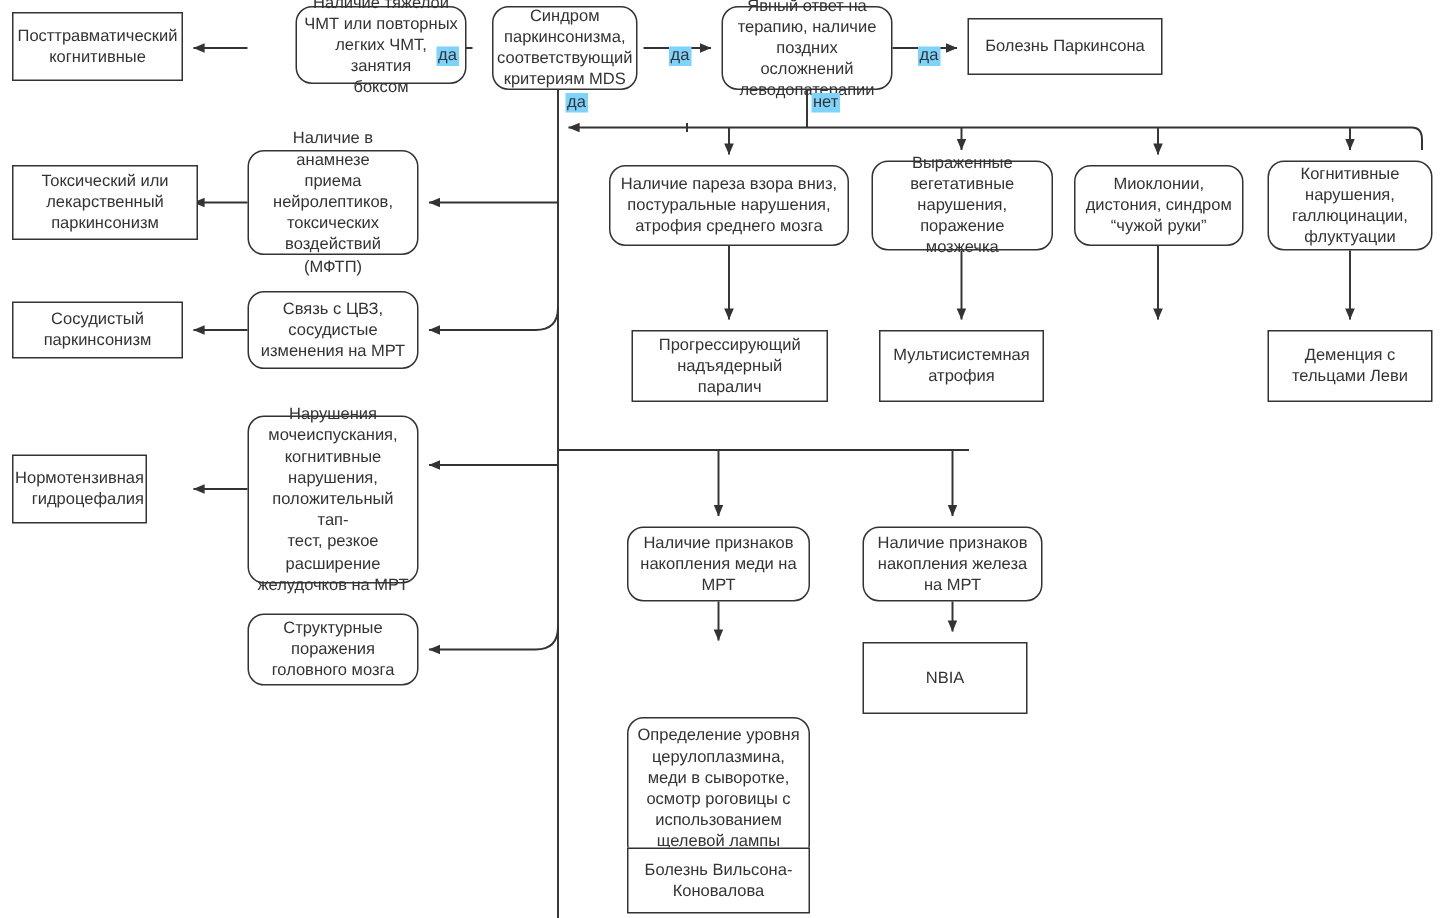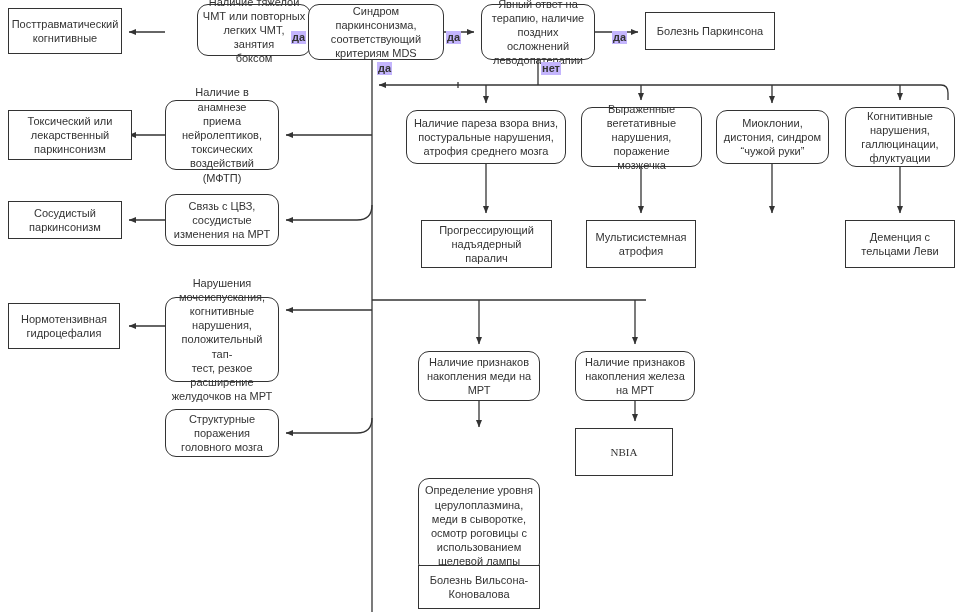--- a/index.html
+++ b/index.html
@@ -37,25 +37,24 @@
     z-index:2;
     white-space:pre-line;
   }
   .node.rounded{border-radius:11px;}
   .node.sharp{border-radius:0;}
   .elabel{
     position:absolute;
     font-size:11px;
     line-height:13px;
     color:#333333;
-    background:#c4b5fd;
+    background:#7dd3fc;
     padding:0 1px;
     z-index:3;
     white-space:nowrap;
-    font-weight:bold;
   }
 </style>
 </head>
 <body>
 
 <div id="canvas">
 
   <svg id="edges" viewBox="0 0 963 612" width="963" height="612" xmlns="http://www.w3.org/2000/svg">
     <defs>
       <marker id="ah" markerWidth="9" markerHeight="9" refX="7.4" refY="3.2" orient="auto" markerUnits="userSpaceOnUse">
@@ -108,21 +107,21 @@
       <path d="M635,401 L635,421" marker-end="url(#ah)"></path>
     </g>
   </svg>
 
   <div class="node sharp" style="left:8px;top:8px;width:114px;height:46px;">Посттравматический
 когнитивные</div>
   <div class="node rounded" style="left:165px;top:4px;width:114px;height:52px;margin-left:32px;">Наличие тяжелой
 ЧМТ или повторных
 легких ЧМТ, занятия
 боксом</div>
-  <div class="node rounded" style="left:308px;top:4px;width:136px;height:56px;">Синдром
+  <div class="node rounded" style="left:328px;top:4px;width:97px;height:56px;">Синдром
 паркинсонизма,
 соответствующий
 критериям MDS</div>
   <div class="node rounded" style="left:481px;top:4px;width:114px;height:56px;">Явный ответ на
 терапию, наличие
 поздних осложнений
 леводопатерапии</div>
   <div class="node sharp" style="left:645px;top:12px;width:130px;height:38px;">Болезнь Паркинсона</div>
 
   <div class="node sharp" style="left:8px;top:110px;width:124px;height:50px;">Токсический или
@@ -133,23 +132,23 @@
 нейролептиков,
 токсических
 воздействий (МФТП)</div>
 
   <div class="node sharp" style="left:8px;top:201px;width:114px;height:38px;">Сосудистый
 паркинсонизм</div>
   <div class="node rounded" style="left:165px;top:194px;width:114px;height:52px;text-align:center;">Связь с ЦВЗ,
 сосудистые
 изменения на МРТ</div>
 
-  <div class="node sharp" style="left:8px;top:303px;width:112px;height:46px;">Нормотензивная
+  <div class="node sharp" style="left:8px;top:303px;width:90px;height:46px;text-align:right;">Нормотензивная
 гидроцефалия</div>
-  <div class="node rounded" style="left:165px;top:277px;width:114px;height:85px;margin-top:20px;">Нарушения
+  <div class="node rounded" style="left:165px;top:277px;width:114px;height:112px;">Нарушения
 мочеиспускания,
 когнитивные
 нарушения,
 положительный тап-
 тест, резкое
 расширение
 желудочков на МРТ</div>
 
   <div class="node rounded" style="left:165px;top:409px;width:114px;height:48px;">Структурные
 поражения
@@ -188,21 +187,21 @@
 меди в сыворотке,
 осмотр роговицы с
 использованием
 щелевой лампы</div>
   <div class="node sharp" style="left:418px;top:565px;width:122px;height:44px;">Болезнь Вильсона-
 Коновалова</div>
 
   <div class="node rounded" style="left:575px;top:351px;width:120px;height:50px;">Наличие признаков
 накопления железа
 на МРТ</div>
-  <div class="node sharp" style="left:575px;top:428px;width:98px;height:48px;font-family:Liberation Serif, serif;">NBIA</div>
+  <div class="node sharp" style="left:575px;top:428px;width:110px;height:48px;">NBIA</div>
 
   <div class="elabel" style="left:291px;top:31px;">да</div>
   <div class="elabel" style="left:446px;top:31px;">да</div>
   <div class="elabel" style="left:612px;top:31px;">да</div>
   <div class="elabel" style="left:377px;top:62px;">да</div>
   <div class="elabel" style="left:541px;top:62px;">нет</div>
 
 </div>
 
 </body></html>

